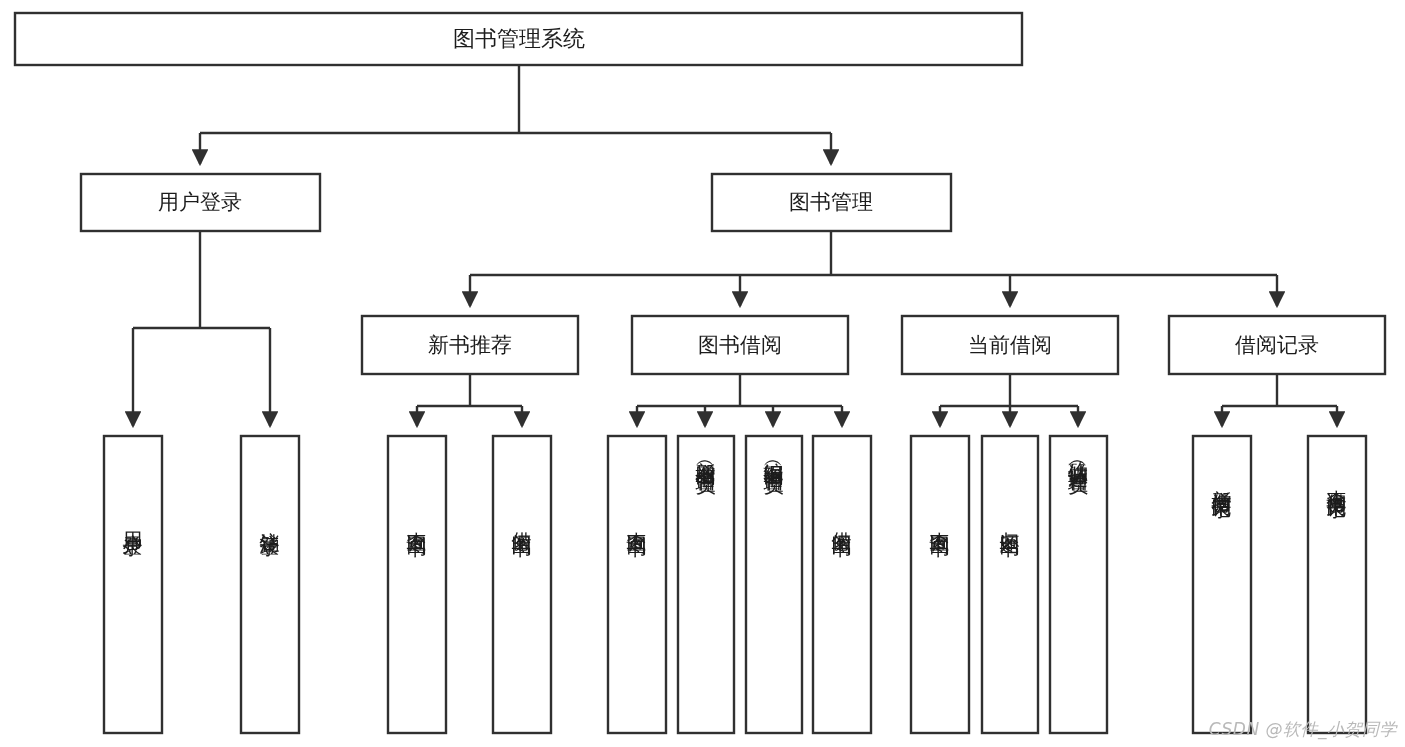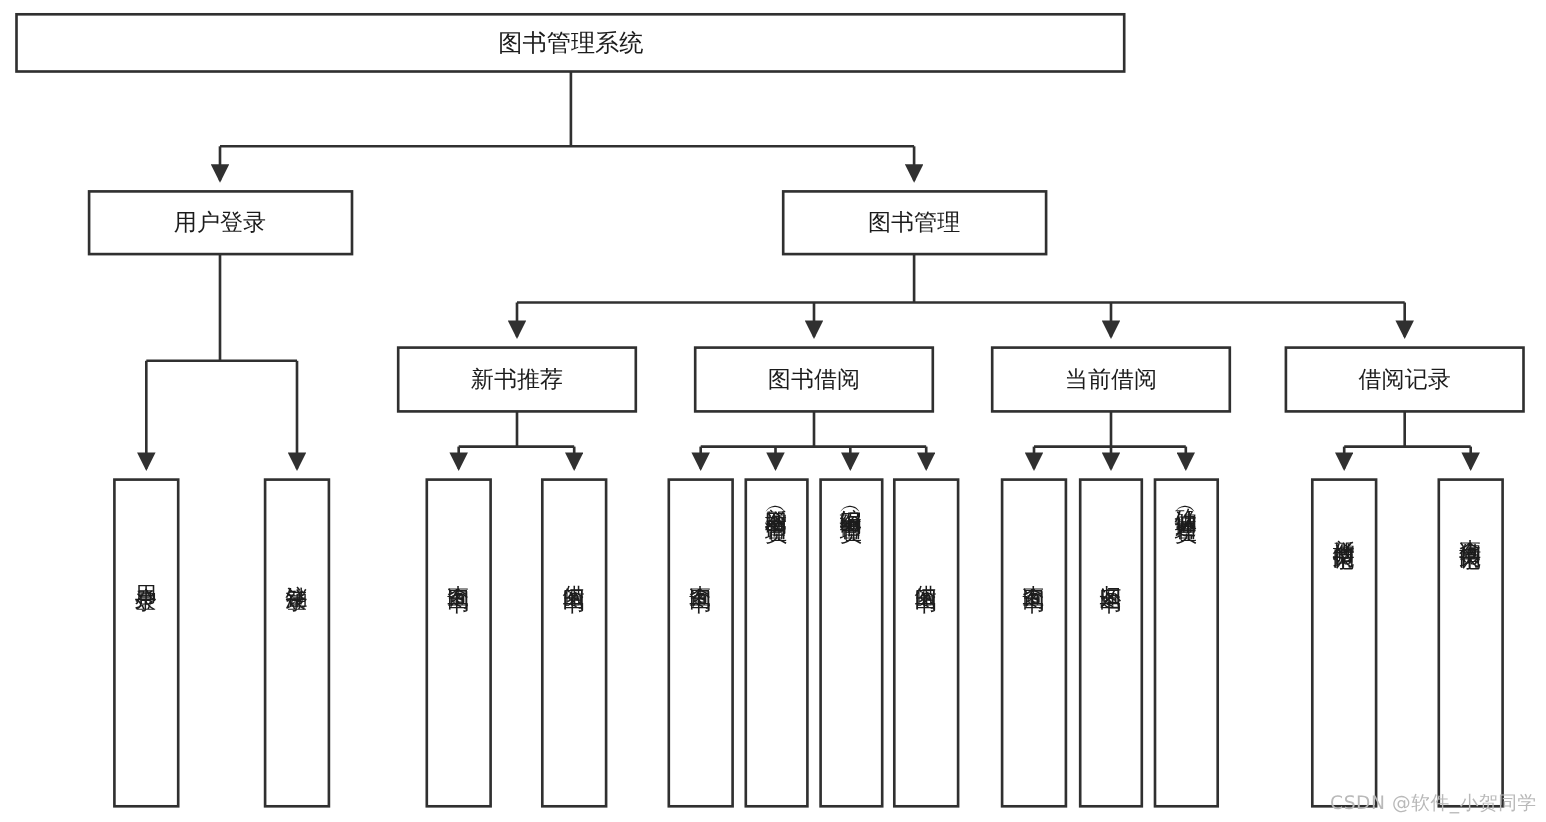--- a/index.html
+++ b/index.html
@@ -75,20 +75,21 @@
   }
   .watermark {
     position: absolute;
     right: 8px;
     bottom: 6px;
     font-family: "DejaVu Sans", "Liberation Sans", sans-serif;
     font-size: 17px;
     color: #b9b9b9;
     white-space: nowrap;
     letter-spacing: 0.5px;
+    font-style: italic;
   }
 </style>
 </head>
 <body>
 
 <div id="diagram-root">
 
   <svg class="diagram-canvas" viewBox="0 0 1405 747">
     <defs>
       <marker id="arrow" viewBox="0 0 12 12" refX="10.5" refY="6" markerWidth="7" markerHeight="7" orient="auto-start-reverse">

